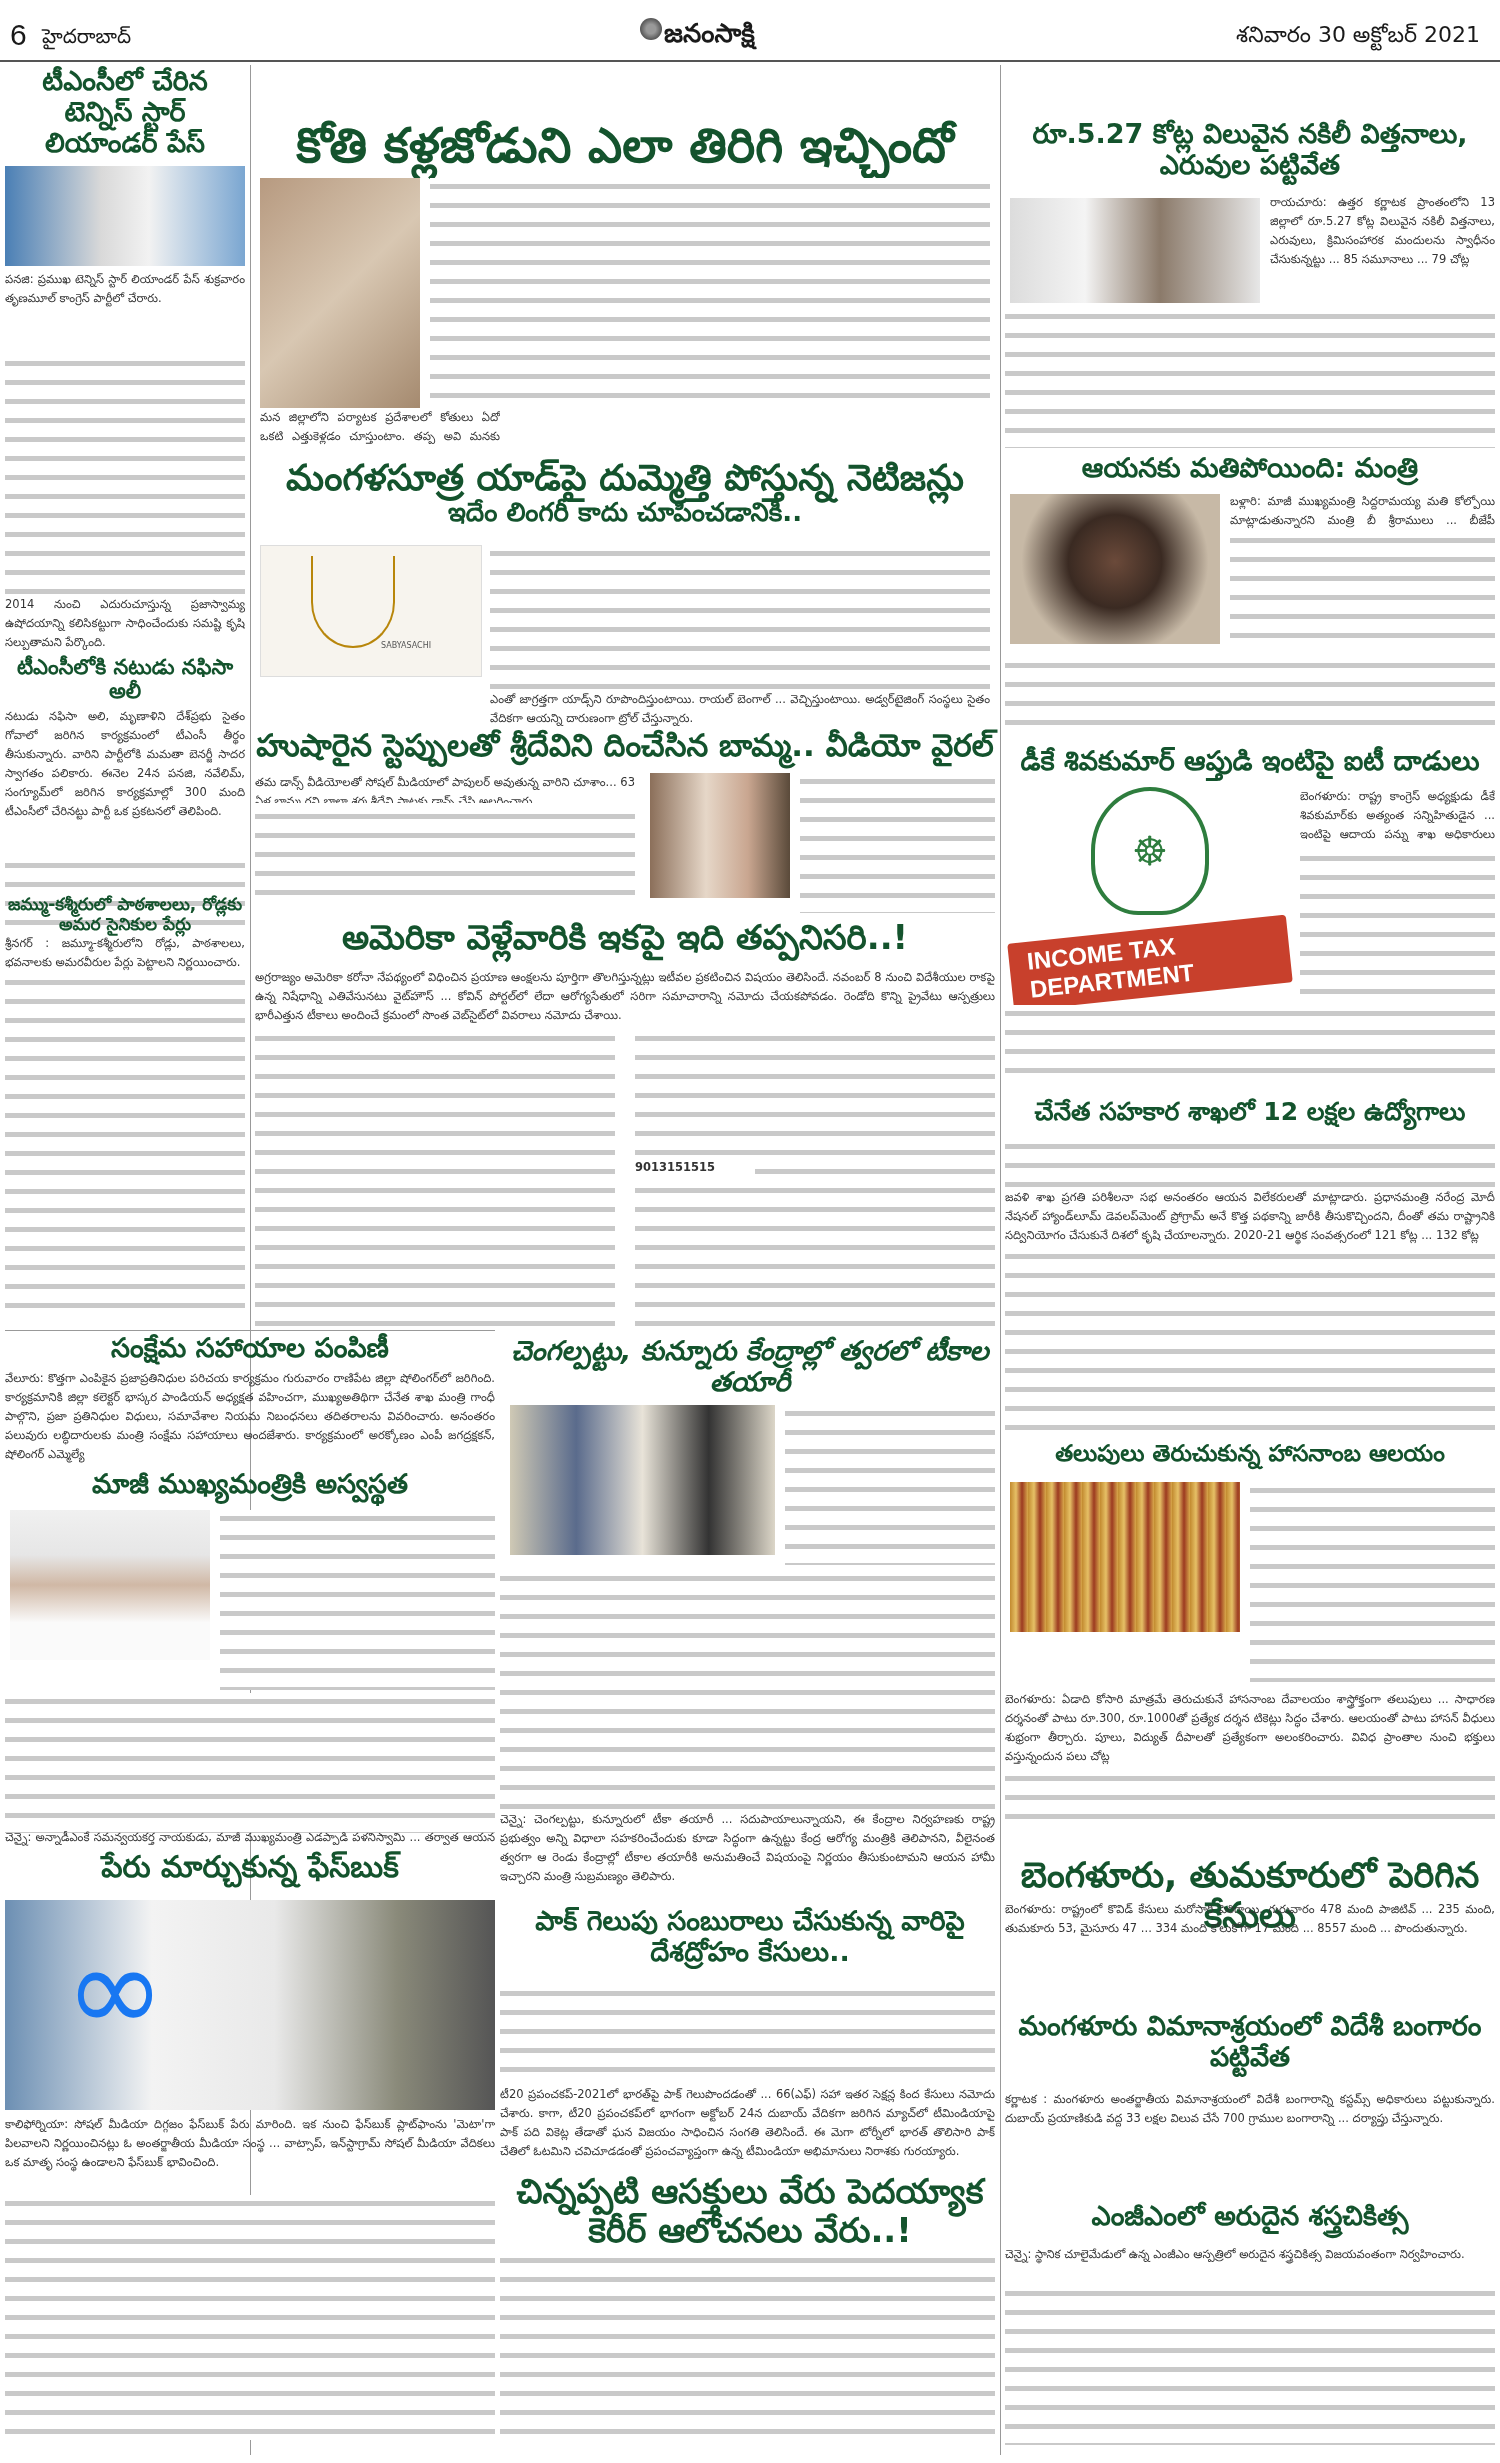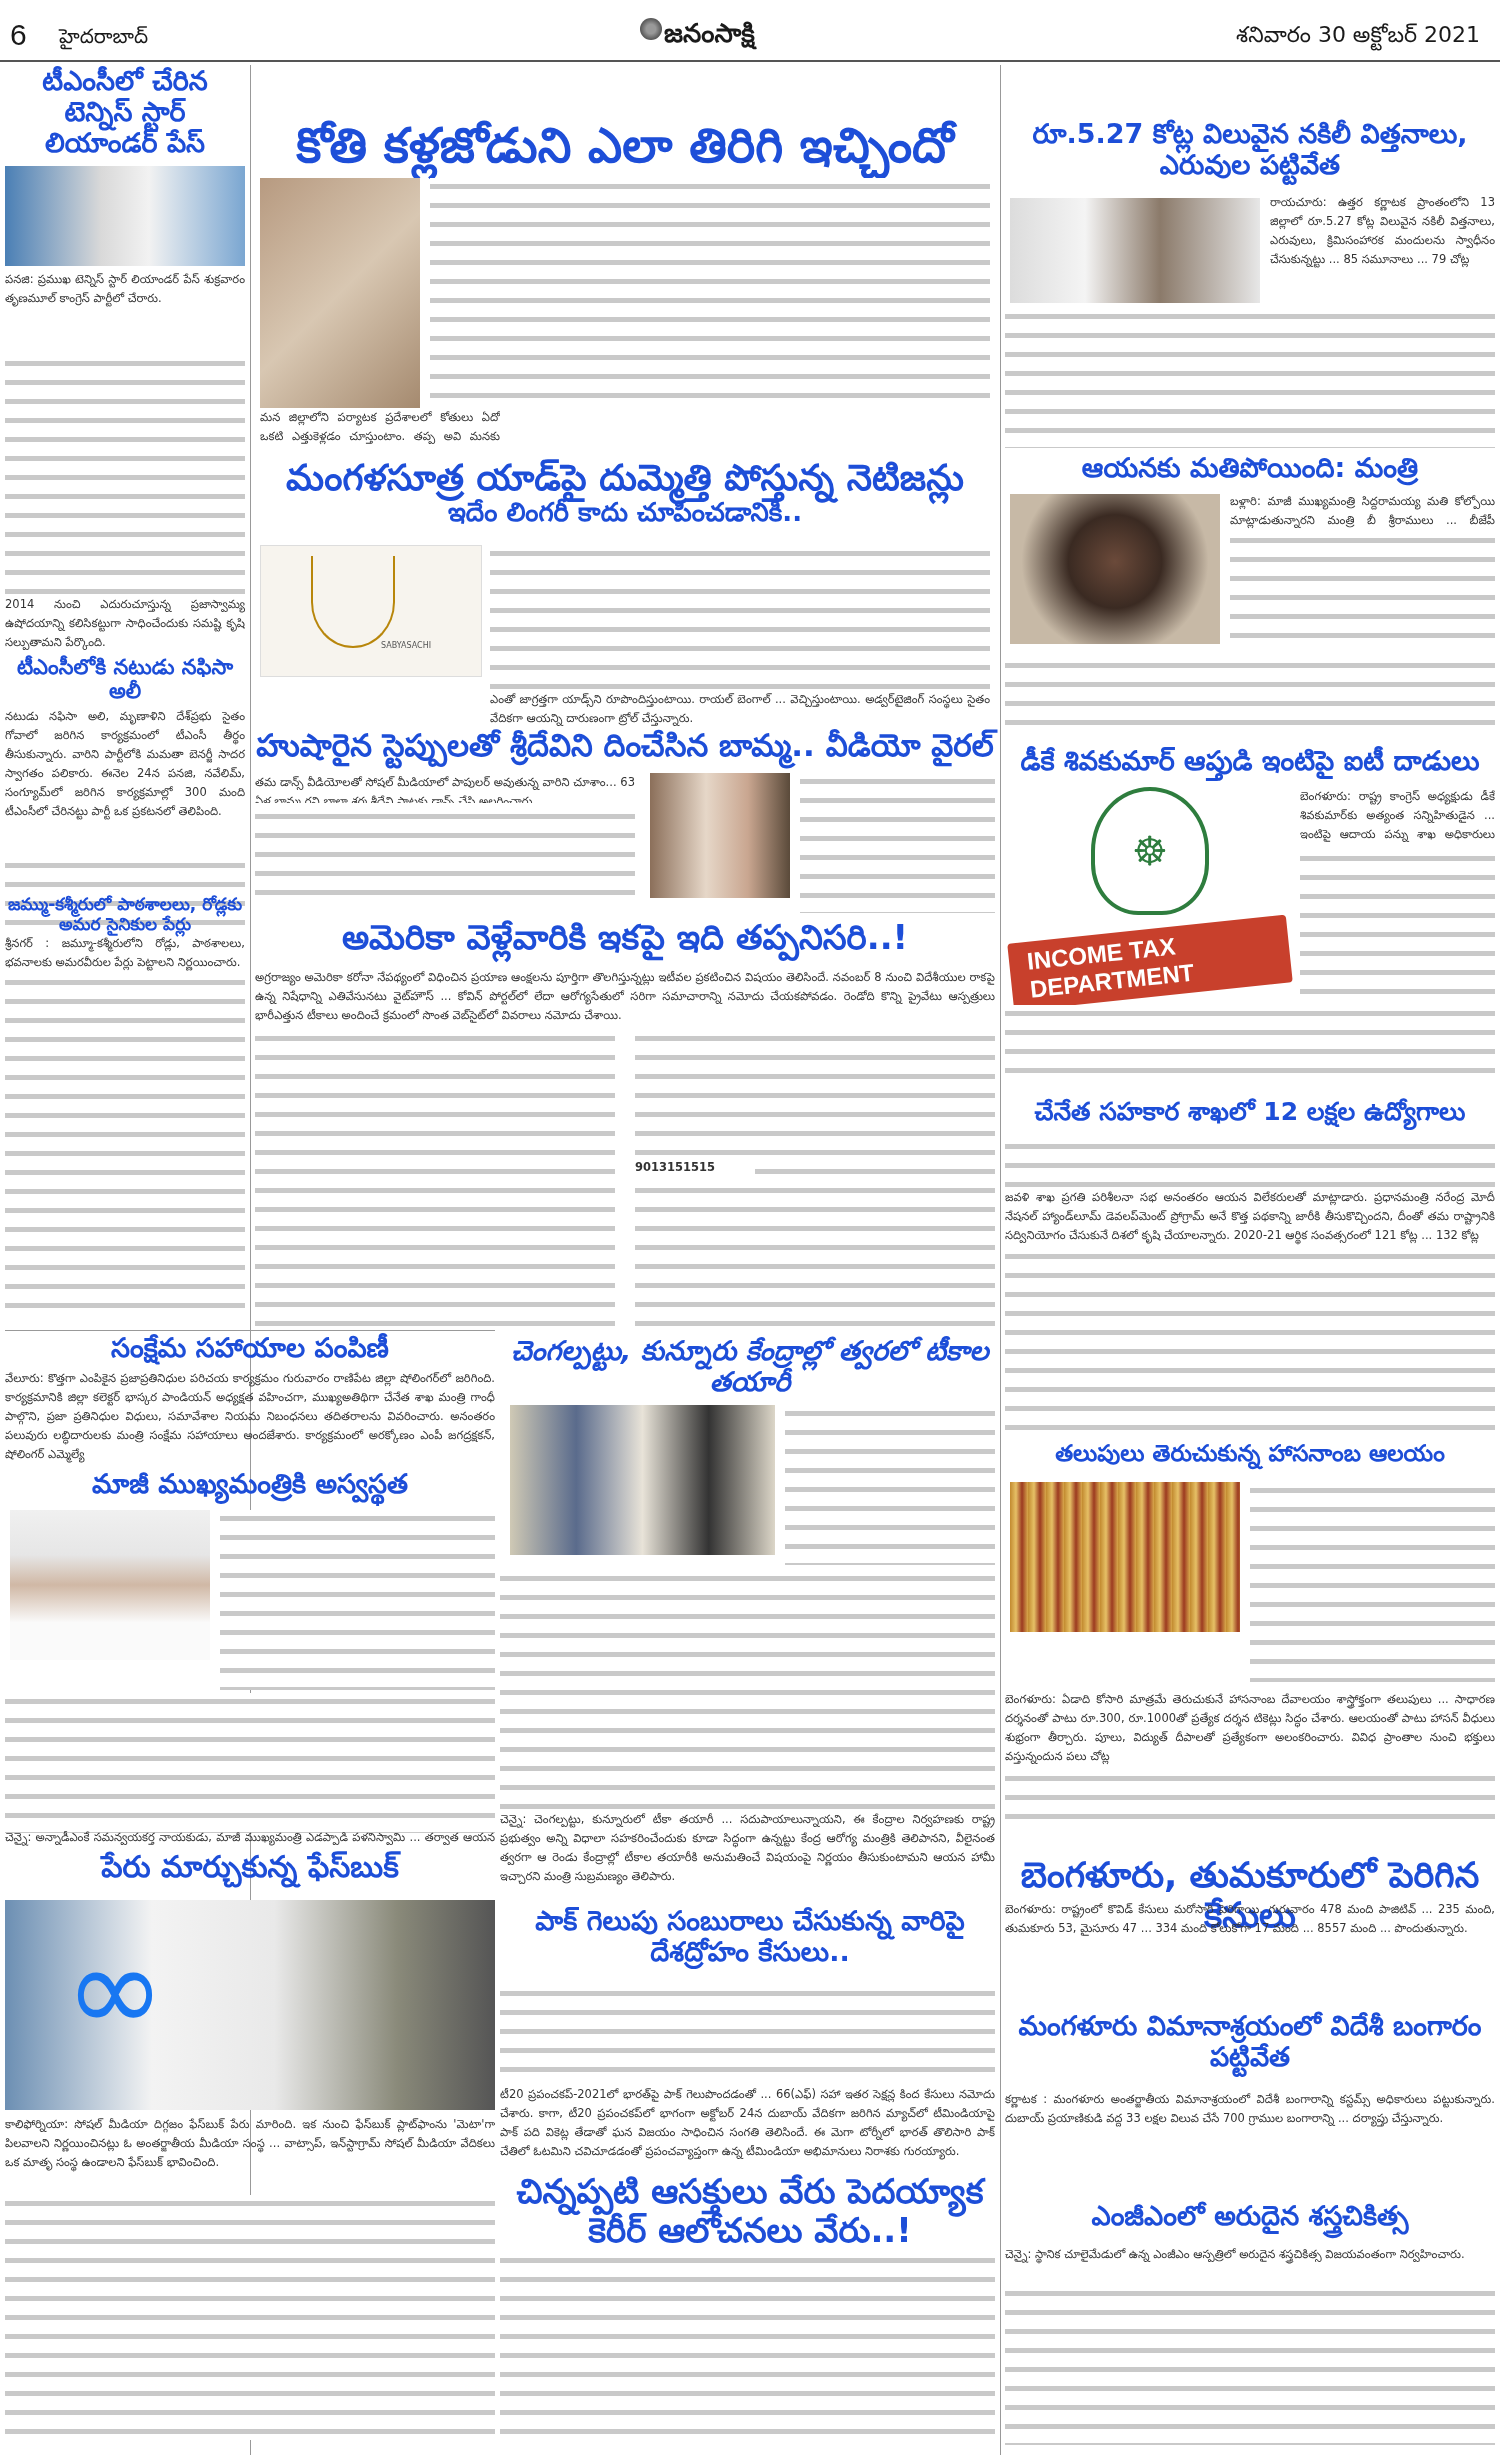--- a/index.html
+++ b/index.html
@@ -1,25 +1,25 @@
 <!DOCTYPE html>
 <html><head>
 <meta charset="utf-8">
 <style>
   html, body { margin: 0; padding: 0; background: #ffffff; }
   body { width: 1500px; height: 2463px; position: relative; overflow: hidden;
          font-family: "DejaVu Sans", "Liberation Sans", sans-serif; color: #1a1a1a; }
   .abs { position: absolute; }
   .masthead { left: 0; top: 0; width: 1500px; height: 60px; border-bottom: 2px solid #555; }
   .page-num { left: 10px; top: 18px; font-size: 30px; font-family: "Liberation Sans", sans-serif; }
-  .city { left: 59px; top: 24px; font-size: 20px; }
+  .city { left: 42px; top: 24px; font-size: 20px; }
   .logo { left: 640px; top: 18px; font-size: 26px; font-weight: bold; display: flex; align-items: flex-start; gap: 2px; }
   .logo-mark { width: 22px; height: 22px; border-radius: 50%; background: radial-gradient(circle, #999 30%, #555 70%); display: inline-block; }
   .date { right: 20px; top: 22px; font-size: 22px; }
-  .hl { font-weight: bold; text-align: center; line-height: 1.15; color: #1d4ed8; }
+  .hl { font-weight: bold; text-align: center; line-height: 1.15; color: #14532d; }
   .body-text { font-size: 11.5px; line-height: 19px; text-align: justify; color: #333; overflow: hidden; }
   .filler { background: repeating-linear-gradient(to bottom, #fff 0, #fff 6px, #c9c9c9 6px, #c9c9c9 11px, #fff 11px, #fff 19px); }
   .photo { background: #bbb; overflow: hidden; text-align: center; }
   .rule-v { background: #999; width: 1px; }
   .rule-h { background: #999; height: 1px; }
   .it-logo { background: #fff; display: flex; flex-direction: column; align-items: center; justify-content: center; }
   .it-banner { background: #c8402c; color: #fff; font-weight: bold; font-family: "Liberation Sans", sans-serif; font-size: 24px; padding: 6px 18px; transform: rotate(-6deg); border-radius: 4px; }
   .emblem { width: 110px; height: 120px; border-radius: 50% 50% 40% 40%; border: 4px solid #2e7d3e; margin-bottom: 14px; display:flex; align-items:center; justify-content:center; color:#2e7d3e; font-size: 40px; }
   .meta-logo { font-size: 120px; color: #1877f2; font-family: "DejaVu Sans", sans-serif; }
 </style>

